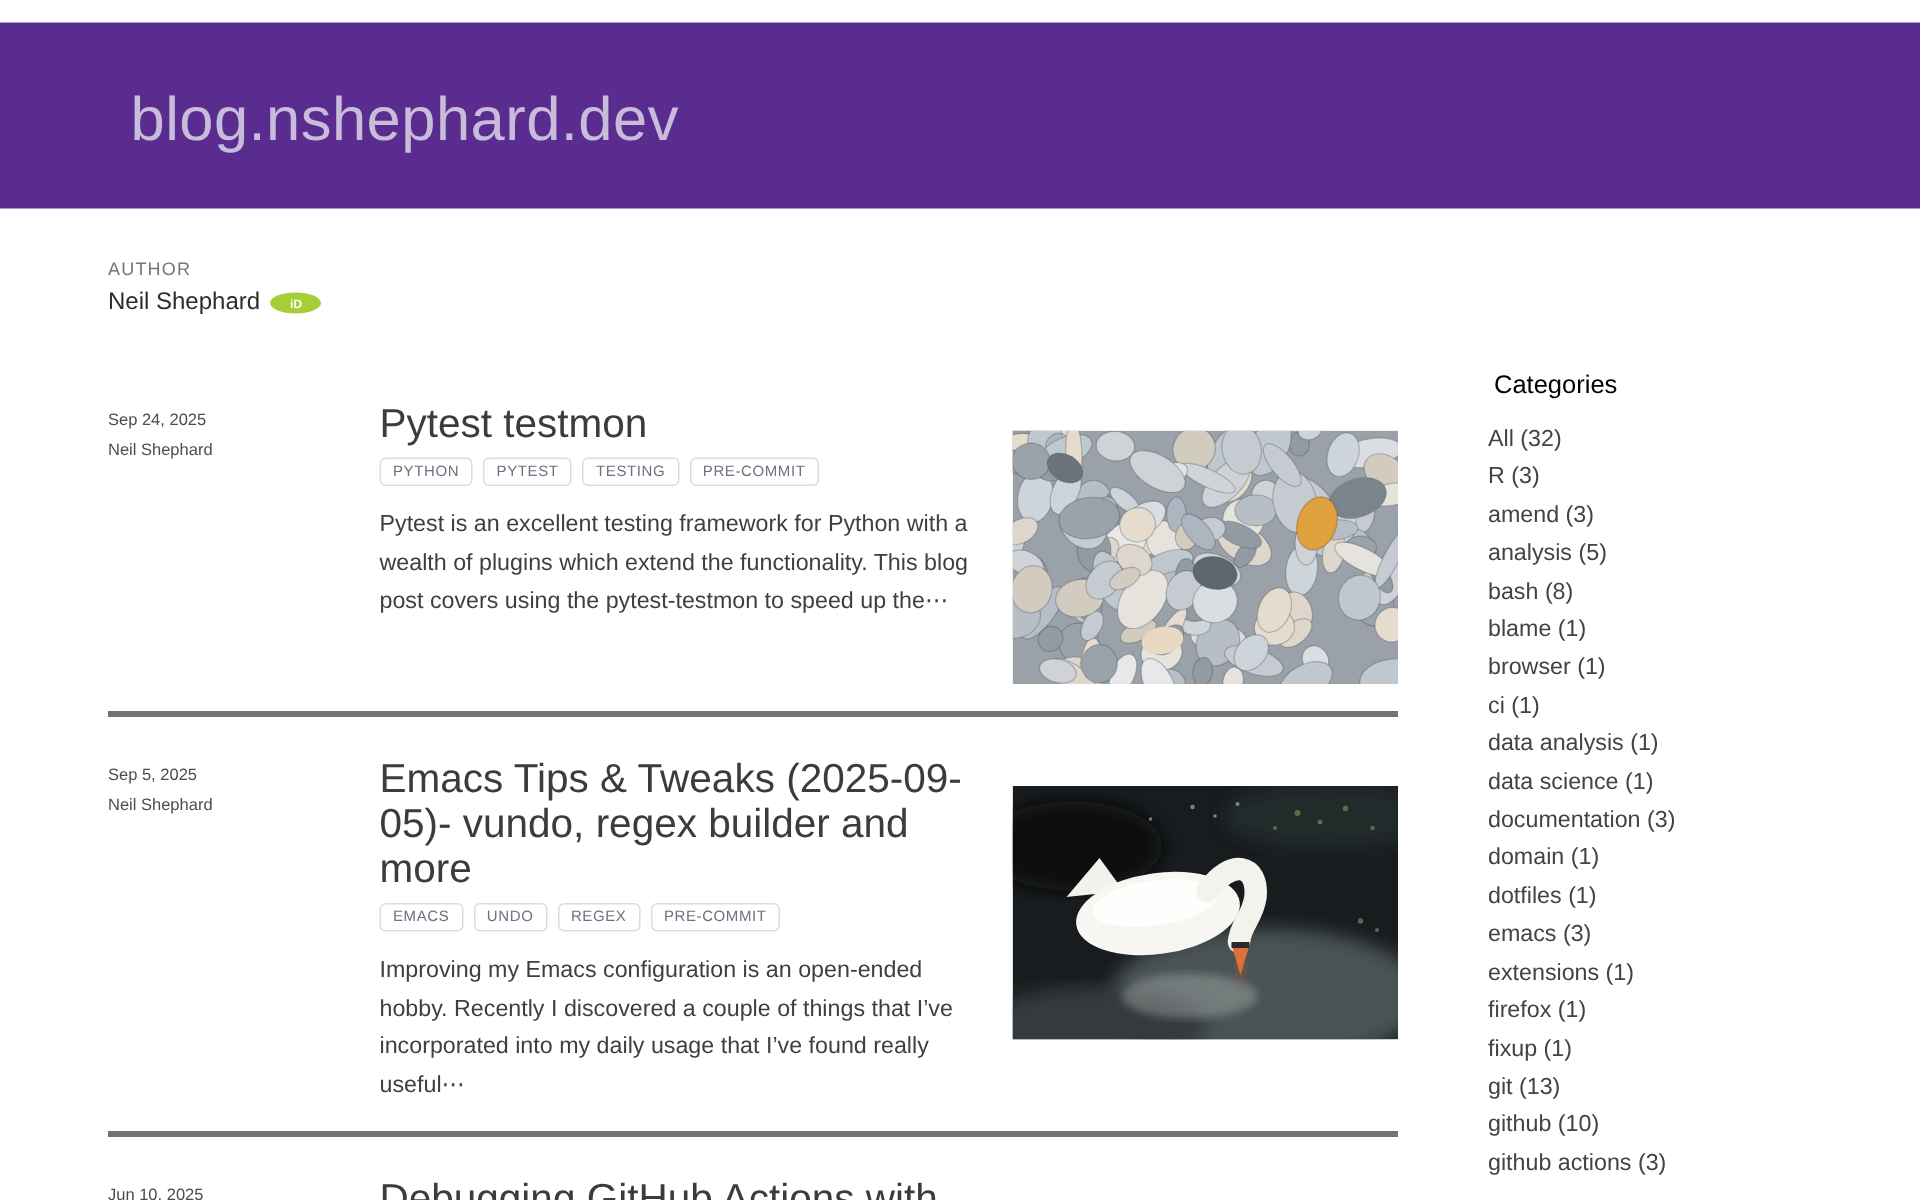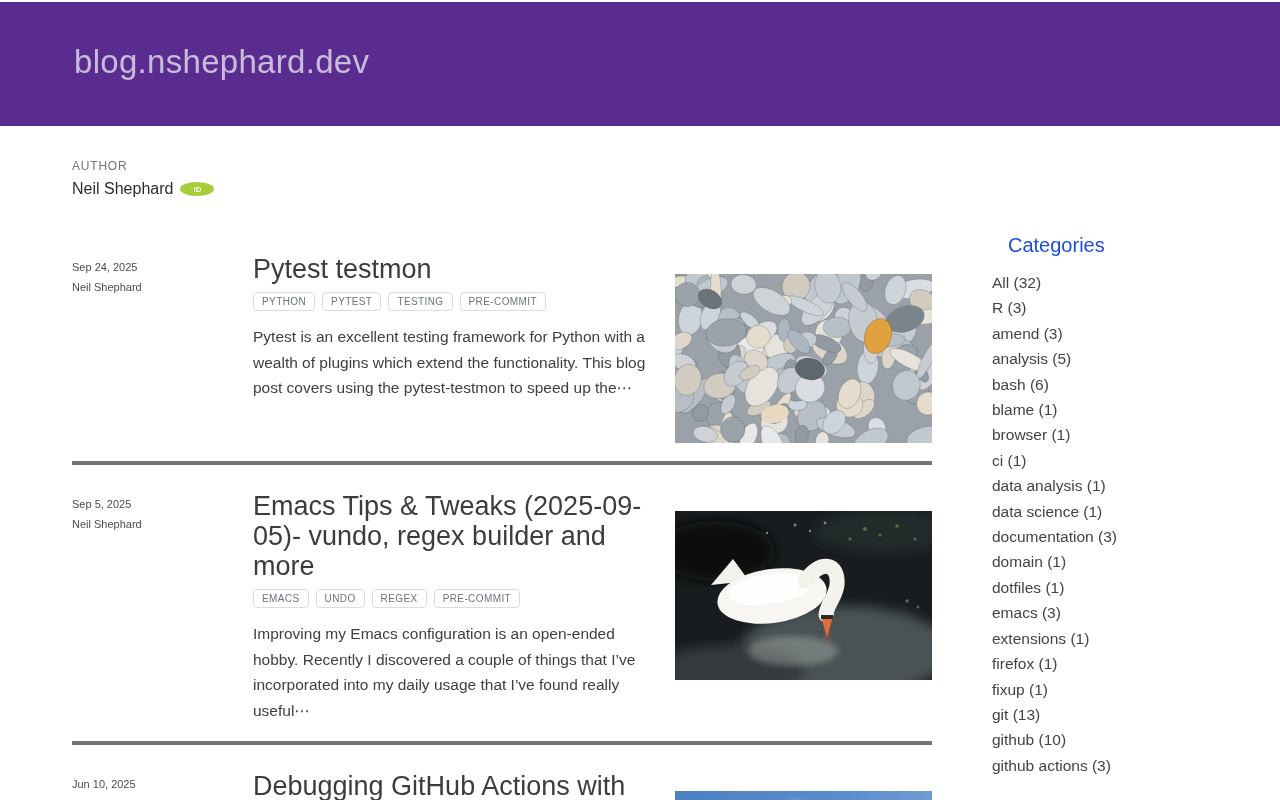--- a/index.html
+++ b/index.html
@@ -7,22 +7,22 @@
   body {
     width:1280px; height:800px; overflow:hidden;
     background:#ffffff;
     font-family:"Liberation Sans", sans-serif;
     color:#3f3f3f;
   }
   
   .site-header { background:#5b2c8f; height:124px; }
   .container { width:1136px; margin:0 auto; }
   .site-title {
-    margin:2px; padding-top:41px;
-    font-size:33px; font-weight:500; letter-spacing:0.3px;
+    margin:15px; padding-top:41px;
+    font-size:41px; font-weight:500; letter-spacing:0.3px;
     color:#c7bddb; cursor:pointer;
   }
   
   .author-block { margin-top:33px; }
   .author-label { font-size:12px; letter-spacing:0.8px; color:#757575; }
   .author-row { margin-top:7px; display:flex; align-items:center; gap:7px; }
   .author-name { font-size:16px; color:#2d2d2d; }
   .orcid-badge {
     width:34px; height:14px; border-radius:50%;
     background:#a6ce39; color:#fff;
@@ -59,21 +59,21 @@
   .post-excerpt { font-size:15.5px; line-height:25.5px; color:#3f3f3f; margin:0; }
   .post-thumb {
     width:257px; height:169px; margin-top:20px;
     overflow:hidden; cursor:pointer; line-height:0;
   }
   .post-thumb svg { display:block; }
   
   .stub-1{width:22px;} .stub-2{width:103px;} .stub-3{width:45px;} .stub-4{width:41px;} .stub-5{width:31px;}
   
   .sidebar-col { width:216px; }
-  .sidebar-title { margin:0 0 13px 16px; font-size:20px; font-weight:500; color:#1d4ed8; }
+  .sidebar-title { margin:0 0 13px 4px; font-size:17px; font-weight:500; color:#000000; }
   .category-list { list-style:none; margin:0; padding:0; }
   .category-list li {
     font-size:15.5px; line-height:25.4px; color:#434343; cursor:pointer;
   }
 </style>
 </head>
 <body>
 
 <header class="site-header">
   <div class="container">
@@ -354,21 +354,21 @@
     </main>
 
     <aside class="sidebar-col">
       <h2 class="sidebar-title">Categories</h2>
       <ul class="category-list">
 
       <li>All (32)</li>
           <li>R (3)</li>
           <li>amend (3)</li>
           <li>analysis (5)</li>
-          <li>bash (6)</li>
+          <li>bash (8)</li>
           <li>blame (1)</li>
           <li>browser (1)</li>
           <li>ci (1)</li>
           <li>data analysis (1)</li>
           <li>data science (1)</li>
           <li>documentation (3)</li>
           <li>domain (1)</li>
           <li>dotfiles (1)</li>
           <li>emacs (3)</li>
           <li>extensions (1)</li>

